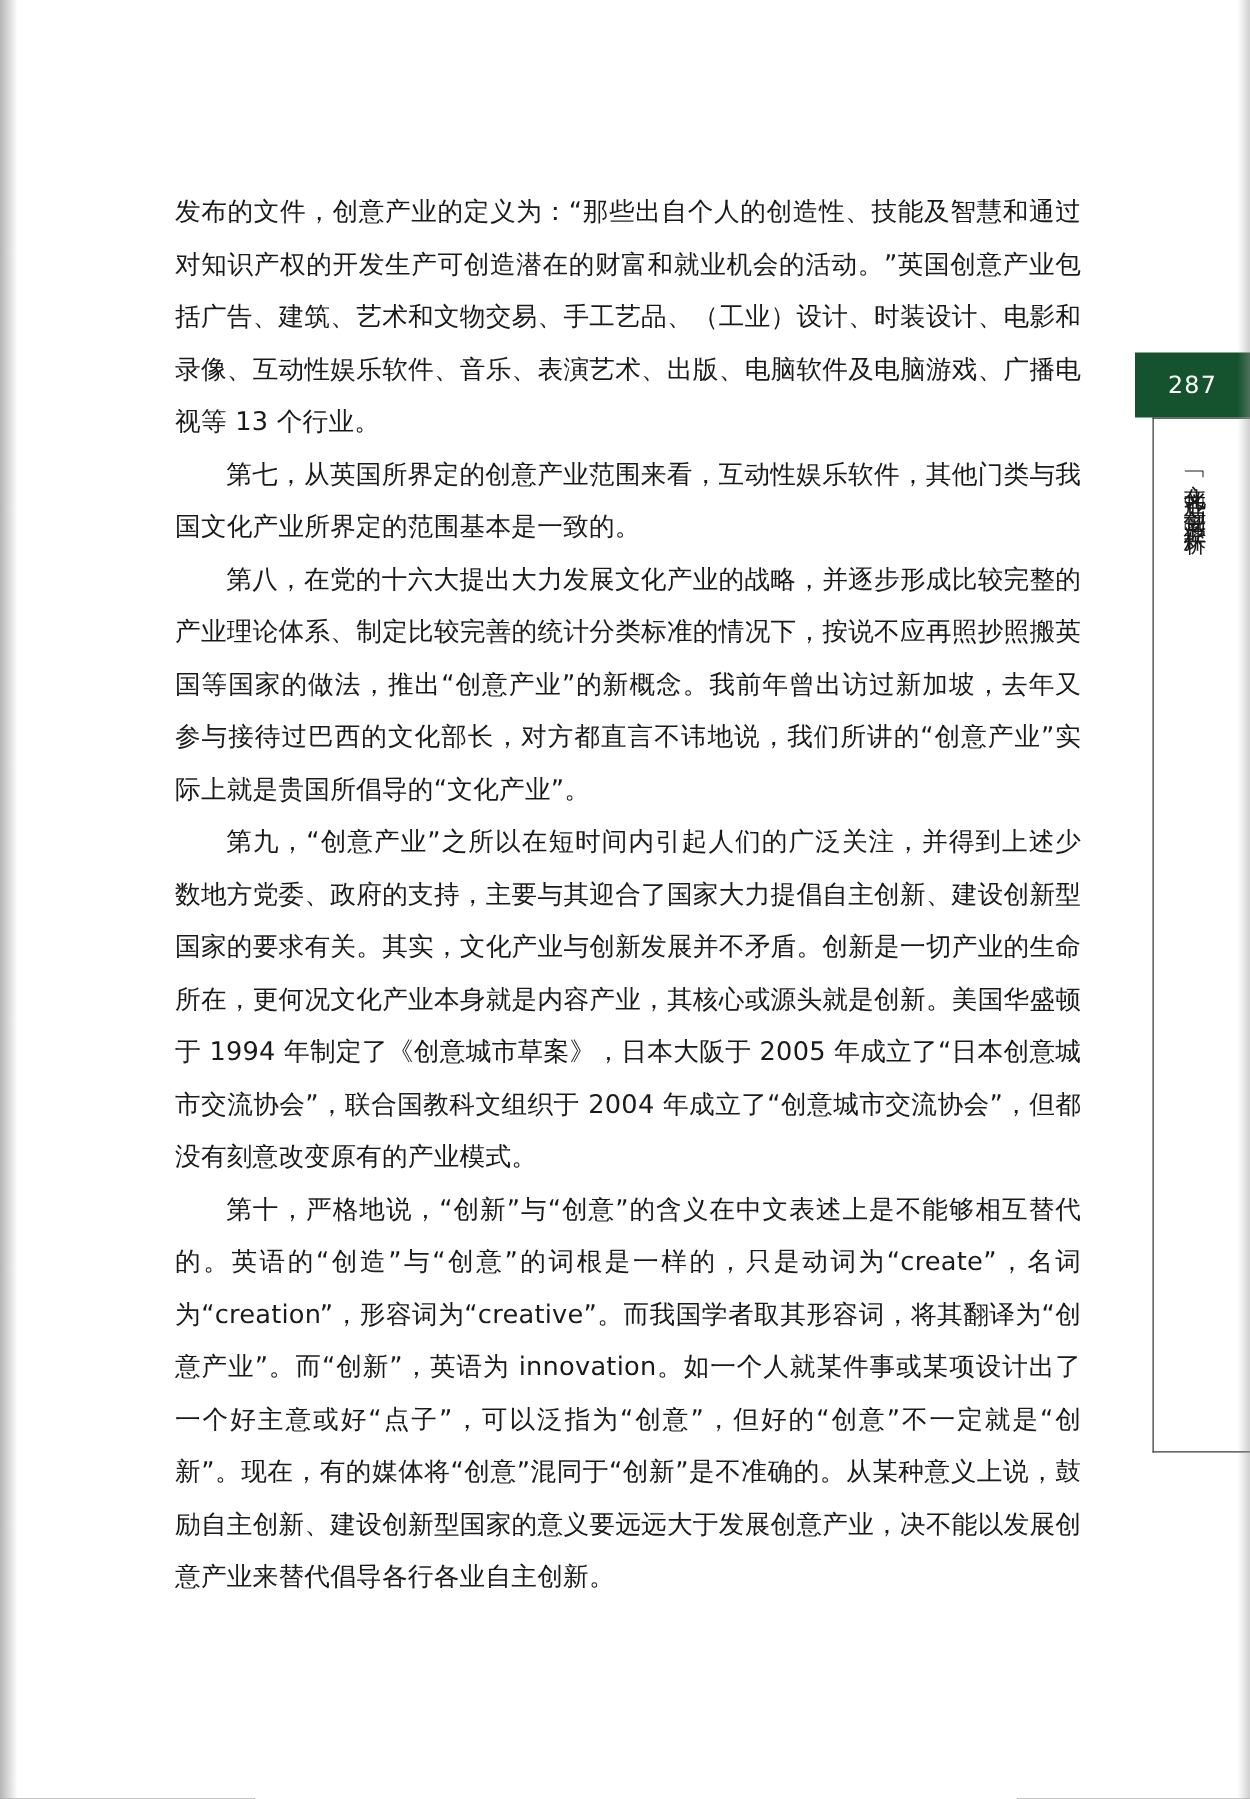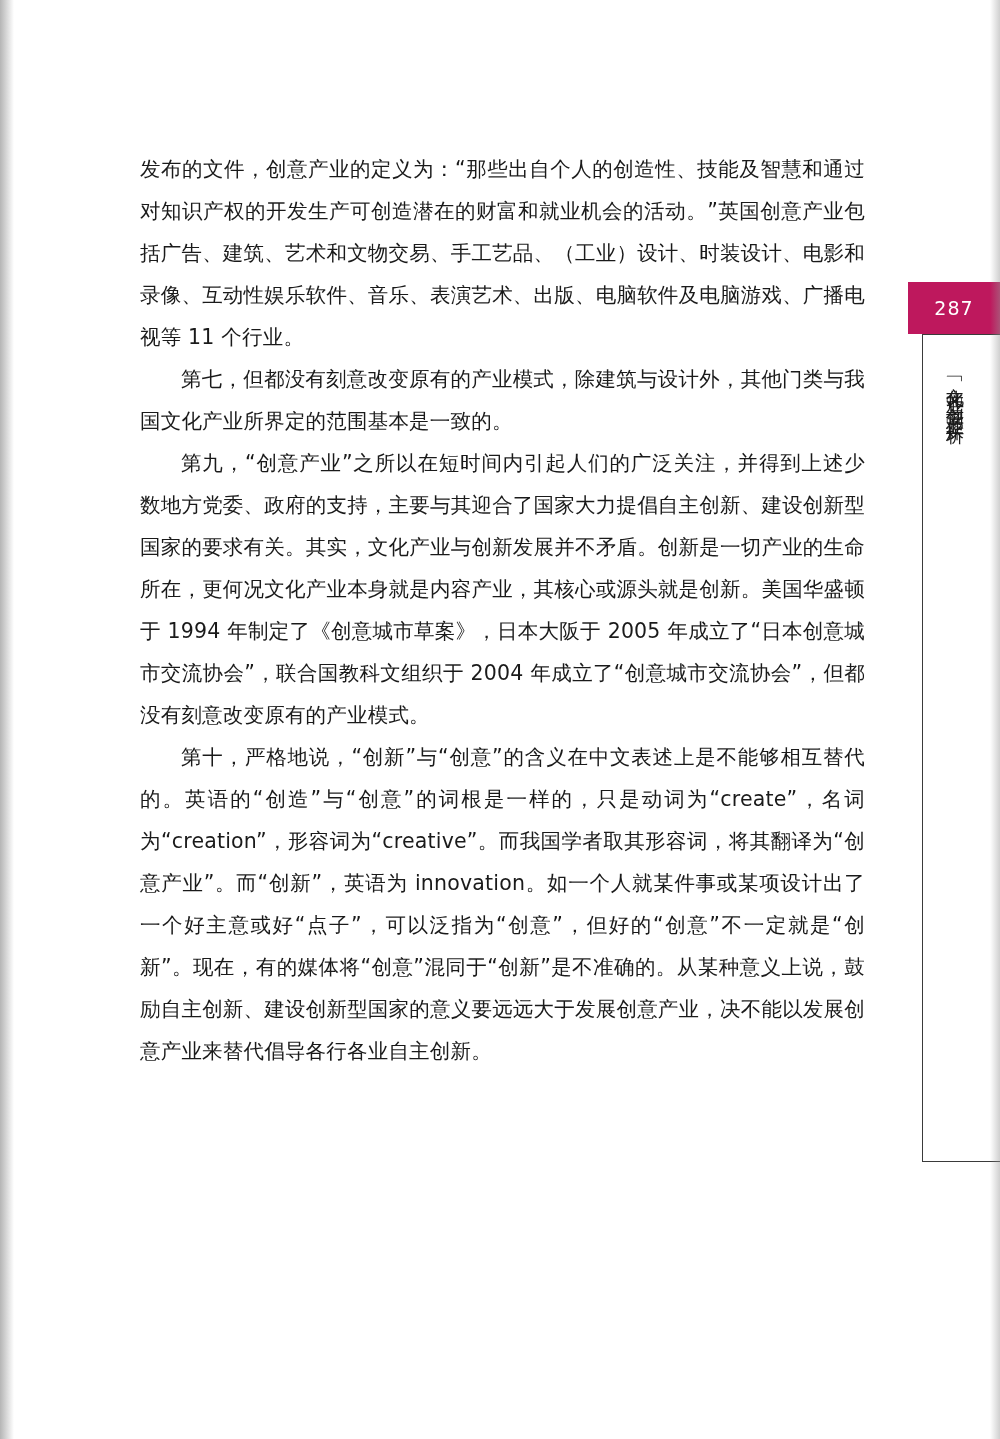--- a/index.html
+++ b/index.html
@@ -65,21 +65,21 @@
     top: 282px;
     width: 92px;
     height: 880px;
   }
   #side-page-number {
     position: absolute;
     right: 0;
     top: 0;
     width: 92px;
     height: 52px;
-    background: #be185d;
+    background: #14532d;
     color: #ffffff;
     font-family: "DejaVu Sans", sans-serif;
     font-size: 19px;
     display: flex;
     align-items: center;
     justify-content: center;
     letter-spacing: 1px;
   }
   #side-rule-box {
     position: absolute;
@@ -107,22 +107,23 @@
     letter-spacing: 3px;
     white-space: nowrap;
   }
 </style>
 </head>
 <body>
 
 <div id="page">
 
   <div id="content">
-    <p class="para">发布的文件，创意产业的定义为：“那些出自个人的创造性、技能及智慧和通过对知识产权的开发生产可创造潜在的财富和就业机会的活动。”英国创意产业包括广告、建筑、艺术和文物交易、手工艺品、（工业）设计、时装设计、电影和录像、互动性娱乐软件、音乐、表演艺术、出版、电脑软件及电脑游戏、广播电视等 11 个行业。</p>
-    <p class="para indent">第七，但都没有刻意改变原有的产业模式，除建筑与设计外，其他门类与我国文化产业所界定的范围基本是一致的。</p>
+    <p class="para">发布的文件，创意产业的定义为：“那些出自个人的创造性、技能及智慧和通过对知识产权的开发生产可创造潜在的财富和就业机会的活动。”英国创意产业包括广告、建筑、艺术和文物交易、手工艺品、（工业）设计、时装设计、电影和录像、互动性娱乐软件、音乐、表演艺术、出版、电脑软件及电脑游戏、广播电视等 13 个行业。</p>
+    <p class="para indent">第七，从英国所界定的创意产业范围来看，互动性娱乐软件，其他门类与我国文化产业所界定的范围基本是一致的。</p>
+    <p class="para indent">第八，在党的十六大提出大力发展文化产业的战略，并逐步形成比较完整的产业理论体系、制定比较完善的统计分类标准的情况下，按说不应再照抄照搬英国等国家的做法，推出“创意产业”的新概念。我前年曾出访过新加坡，去年又参与接待过巴西的文化部长，对方都直言不讳地说，我们所讲的“创意产业”实际上就是贵国所倡导的“文化产业”。</p>
     <p class="para indent">第九，“创意产业”之所以在短时间内引起人们的广泛关注，并得到上述少数地方党委、政府的支持，主要与其迎合了国家大力提倡自主创新、建设创新型国家的要求有关。其实，文化产业与创新发展并不矛盾。创新是一切产业的生命所在，更何况文化产业本身就是内容产业，其核心或源头就是创新。美国华盛顿于 1994 年制定了《创意城市草案》，日本大阪于 2005 年成立了“日本创意城市交流协会”，联合国教科文组织于 2004 年成立了“创意城市交流协会”，但都没有刻意改变原有的产业模式。</p>
     <p class="para indent">第十，严格地说，“创新”与“创意”的含义在中文表述上是不能够相互替代的。英语的“创造”与“创意”的词根是一样的，只是动词为“create”，名词为“creation”，形容词为“creative”。而我国学者取其形容词，将其翻译为“创意产业”。而“创新”，英语为 innovation。如一个人就某件事或某项设计出了一个好主意或好“点子”，可以泛指为“创意”，但好的“创意”不一定就是“创新”。现在，有的媒体将“创意”混同于“创新”是不准确的。从某种意义上说，鼓励自主创新、建设创新型国家的意义要远远大于发展创意产业，决不能以发展创意产业来替代倡导各行各业自主创新。</p>
   </div>
 
   <div id="side-tab">
     <div id="side-page-number">287</div>
     <div id="side-rule-box"></div>
     <div id="side-vertical-text">「文化产业」与「创意产业」探析</div>
   </div>
 

